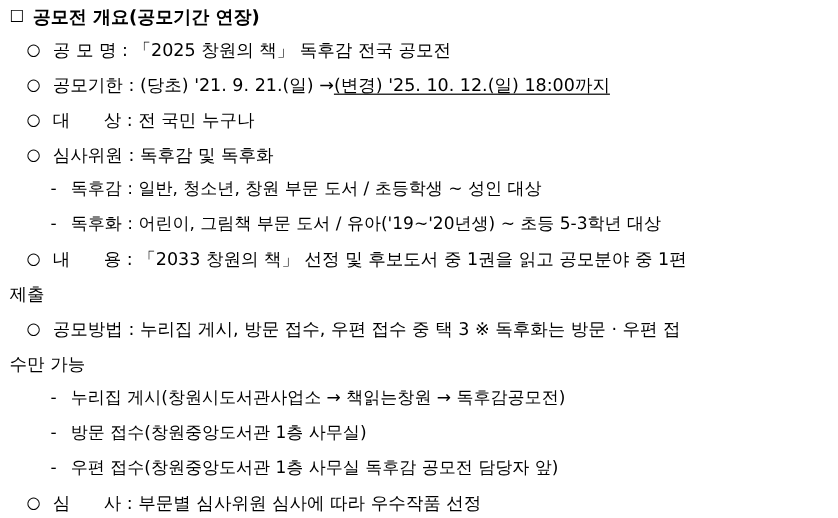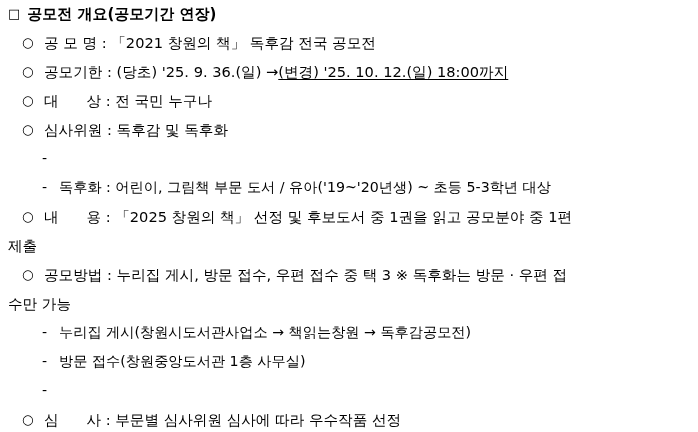--- a/index.html
+++ b/index.html
@@ -86,50 +86,51 @@
 
 <div class="doc">
 
   <div class="line heading">
     <span class="bullet sq">□</span>
     <span class="txt">공모전 개요(공모기간 연장)</span>
   </div>
 
   <div class="line lv1">
     <span class="bullet">○</span>
-    <span class="txt">공 모 명 : 「2021 창원의 책」 독후감 전국 공모전</span>
+    <span class="txt">공 모 명 : 「2025 창원의 책」 독후감 전국 공모전</span>
   </div>
 
   <div class="line lv1">
     <span class="bullet">○</span>
-    <span class="txt">공모기한 : (당초) '25. 9. 36.(일) →</span><u class="chg">(변경) '25. 10. 12.(일) 18:00까지</u>
+    <span class="txt">공모기한 : (당초) '21. 9. 21.(일) →</span><u class="chg">(변경) '25. 10. 12.(일) 18:00까지</u>
   </div>
 
   <div class="line lv1">
     <span class="bullet">○</span>
     <span class="txt">대      상 : 전 국민 누구나</span>
   </div>
 
   <div class="line lv1">
     <span class="bullet">○</span>
     <span class="txt">심사위원 : 독후감 및 독후화</span>
   </div>
 
   <div class="line lv2">
     <span class="bullet">-</span>
+    <span class="txt">독후감 : 일반, 청소년, 창원 부문 도서 / 초등학생 ~ 성인 대상</span>
   </div>
 
   <div class="line lv2">
     <span class="bullet">-</span>
     <span class="txt">독후화 : 어린이, 그림책 부문 도서 / 유아('19~'20년생) ~ 초등 5-3학년 대상</span>
   </div>
 
   <div class="line lv1">
     <span class="bullet">○</span>
-    <span class="txt">내      용 : 「2025 창원의 책」 선정 및 후보도서 중 1권을 읽고 공모분야 중 1편</span>
+    <span class="txt">내      용 : 「2033 창원의 책」 선정 및 후보도서 중 1권을 읽고 공모분야 중 1편</span>
   </div>
   <div class="line cont">
     <span class="txt">제출</span>
   </div>
 
   <div class="line lv1">
     <span class="bullet">○</span>
     <span class="txt">공모방법 : 누리집 게시, 방문 접수, 우편 접수 중 택 3 ※ 독후화는 방문 · 우편 접</span>
   </div>
   <div class="line cont">
@@ -141,20 +142,21 @@
     <span class="txt">누리집 게시(창원시도서관사업소 → 책읽는창원 → 독후감공모전)</span>
   </div>
 
   <div class="line lv2">
     <span class="bullet">-</span>
     <span class="txt">방문 접수(창원중앙도서관 1층 사무실)</span>
   </div>
 
   <div class="line lv2">
     <span class="bullet">-</span>
+    <span class="txt">우편 접수(창원중앙도서관 1층 사무실 독후감 공모전 담당자 앞)</span>
   </div>
 
   <div class="line lv1">
     <span class="bullet">○</span>
     <span class="txt">심      사 : 부문별 심사위원 심사에 따라 우수작품 선정</span>
   </div>
 
 </div>
 
 </body></html>

